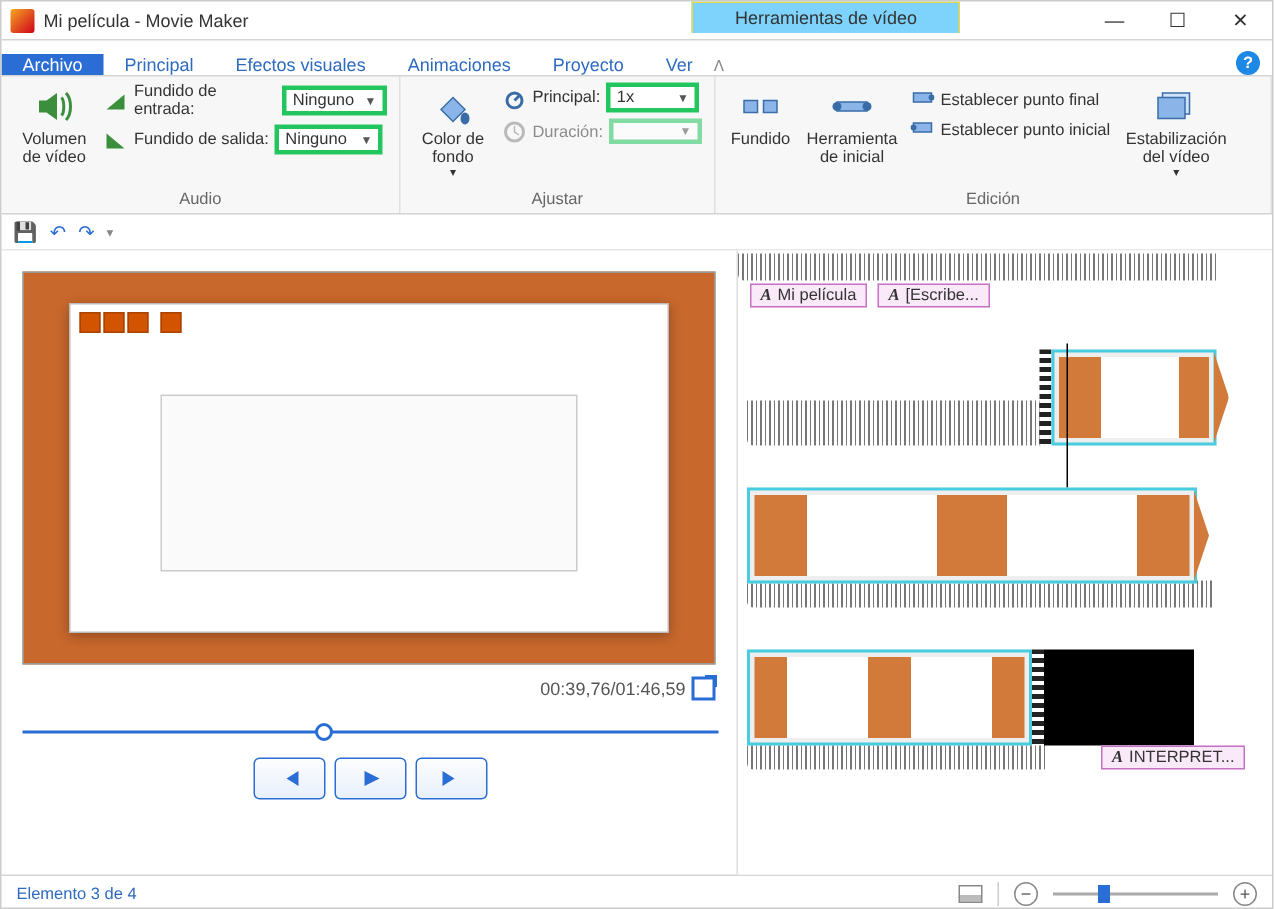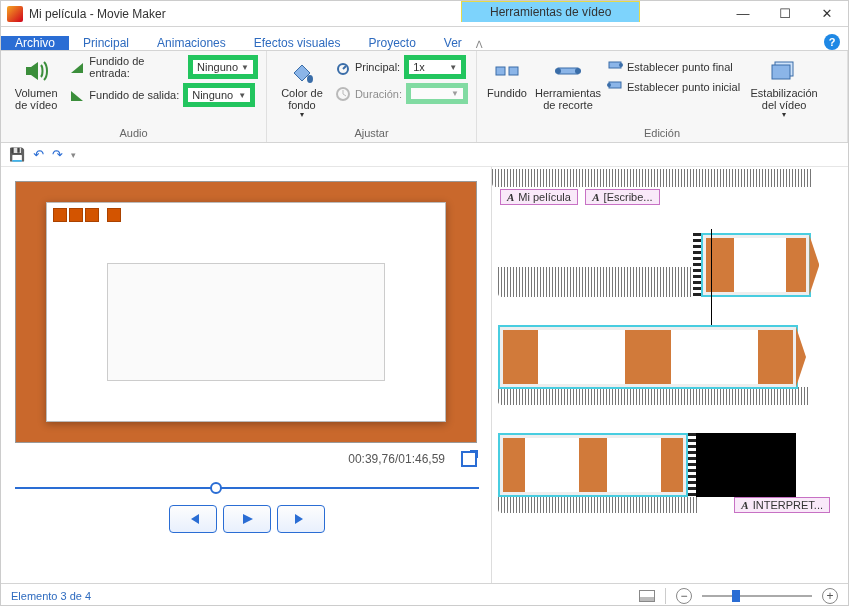--- a/index.html
+++ b/index.html
@@ -24,36 +24,36 @@
 
 .ribbon { height: 92px; background: #f7f7f7; border-bottom: 1px solid #d4d4d4; display: flex; }
 .group { border-right: 1px solid #e0e0e0; padding: 4px 8px 0 8px; display: flex; flex-direction: column; justify-content: space-between; }
 .group-body { display: flex; gap: 6px; align-items: flex-start; }
 .group-label { text-align: center; font-size: 11px; color: #666; padding: 2px 0 3px; }
 .bigbtn { display: flex; flex-direction: column; align-items: center; width: 56px; cursor: pointer; font-size: 11px; text-align: center; line-height: 1.1; padding-top: 2px; }
 .bigbtn .ic { width: 28px; height: 28px; margin-bottom: 2px; display: flex; align-items: center; justify-content: center; }
 .row { display: flex; align-items: center; gap: 4px; margin-bottom: 4px; }
 .row .ic { width: 16px; height: 16px; }
 .lbl { font-size: 11px; }
-.combo { border: 5px solid #22c55e; background: #fff; font-size: 11px; padding: 1px 4px; display: flex; align-items: center; justify-content: space-between; }
+.combo { border: 3px solid #22c55e; background: #fff; font-size: 11px; padding: 1px 4px; display: flex; align-items: center; justify-content: space-between; }
 .combo .arr { font-size: 8px; color: #555; margin-left: 3px; }
 
 
 .qat { height: 24px; display: flex; align-items: center; gap: 8px; padding: 0 8px; border-bottom: 1px solid #e6e6e6; }
 .qat span { font-size: 13px; color: #2a6dd4; cursor: pointer; }
 
 
 .content { display: flex; height: 416px; }
 .preview-pane { width: 490px; padding: 14px 12px 0 14px; display: flex; flex-direction: column; }
 .preview { width: 462px; height: 262px; background: #c9682c; border: 1px solid #999; position: relative; overflow: hidden; }
 .preview-inner { position: absolute; inset: 20px 30px; background: #fff; border: 1px solid #bbb; box-shadow: 0 2px 8px rgba(0,0,0,.3); }
 .preview-inner2 { position: absolute; left: 60px; top: 60px; right: 60px; bottom: 40px; background: #fafafa; border: 1px solid #ccc; }
 .preview-top { position:absolute; top:4px; left:6px; right:6px; height:16px; display:flex; gap:2px; align-items:center;}
 .preview-top .sq { width:14px; height:14px; background:#d35400; border:1px solid #aa4200;}
-.time-row { display: flex; justify-content: flex-end; align-items: center; gap: 16px; margin: 8px 2px 0 0; font-size: 12px; color: #555; }
+.time-row { display: flex; justify-content: flex-end; align-items: center; gap: 4px; margin: 8px 2px 0 0; font-size: 12px; color: #555; }
 .fs-ic { width: 16px; height: 16px; border: 2px solid #2a6dd4; position: relative; }
 .fs-ic::after { content:''; position:absolute; right:-3px; top:-3px; width:6px; height:6px; border-right:2px solid #2a6dd4; border-top:2px solid #2a6dd4;}
 .slider { margin: 14px 0 10px 0; height: 14px; position: relative; }
 .slider-track { position: absolute; left: 0; right: 0; top: 6px; height: 2px; background: #2a6dd4; }
 .slider-thumb { position: absolute; top: 1px; width: 12px; height: 12px; background: #fff; border: 2px solid #2a6dd4; border-radius: 50%; left: 42%; }
 .play-controls { display: flex; justify-content: center; gap: 6px; }
 .pbtn { width: 48px; height: 28px; border: 1px solid #2a6dd4; background: linear-gradient(#fdfdfd,#e8f0fd); border-radius: 4px; display: flex; align-items: center; justify-content: center; color: #2a6dd4; cursor:pointer; }
 
 
 .timeline-pane { flex: 1; border-left: 1px solid #ddd; padding: 4px 6px; overflow: hidden; background: #fff; }
@@ -88,22 +88,22 @@
   <div class="win-controls">
     <span>—</span>
     <span>☐</span>
     <span>✕</span>
   </div>
 </div>
 
 <div class="tabstrip">
   <div class="tab file">Archivo</div>
   <div class="tab">Principal</div>
+  <div class="tab">Efectos visuales</div>
   <div class="tab">Animaciones</div>
-  <div class="tab">Efectos visuales</div>
   <div class="tab">Proyecto</div>
   <div class="tab">Ver</div>
   <span class="chev">ᐱ</span>
   <div class="help-icon">?</div>
 </div>
 
 <div class="ribbon">
   <div class="group" style="width:266px">
     <div class="group-body">
       <div class="bigbtn">
@@ -193,21 +193,21 @@
         <span>Fundido</span>
       </div>
       <div class="bigbtn" style="width:66px">
         <div class="ic">
             <svg width="28" height="16">
               <rect x="4" y="5" width="20" height="6" fill="#8bb5e8" stroke="#3a6da8"></rect>
               <circle cx="4" cy="8" r="3" fill="#3a6da8"></circle>
               <circle cx="24" cy="8" r="3" fill="#3a6da8"></circle>
             </svg>
           </div>
-        <span>Herramientas de recorte</span>
+        <span>Herramienta de inicial</span>
       </div>
       <div style="padding-top:4px">
         <div class="row">
           <div class="ic"><svg width="16" height="12">
                 <rect x="2" y="3" width="12" height="6" fill="#8bb5e8" stroke="#3a6da8"></rect>
                 <circle cx="14" cy="6" r="2" fill="#3a6da8"></circle>
               </svg></div>
           <span class="lbl">Establecer punto final</span>
         </div>
         <div class="row">

